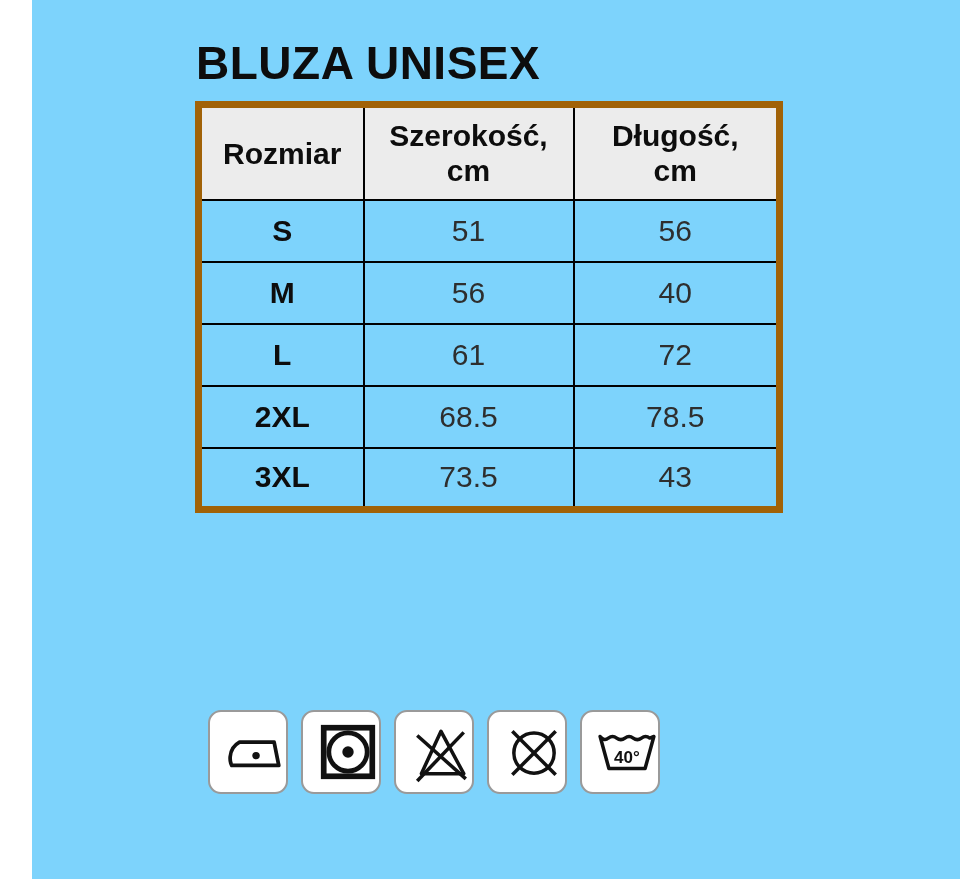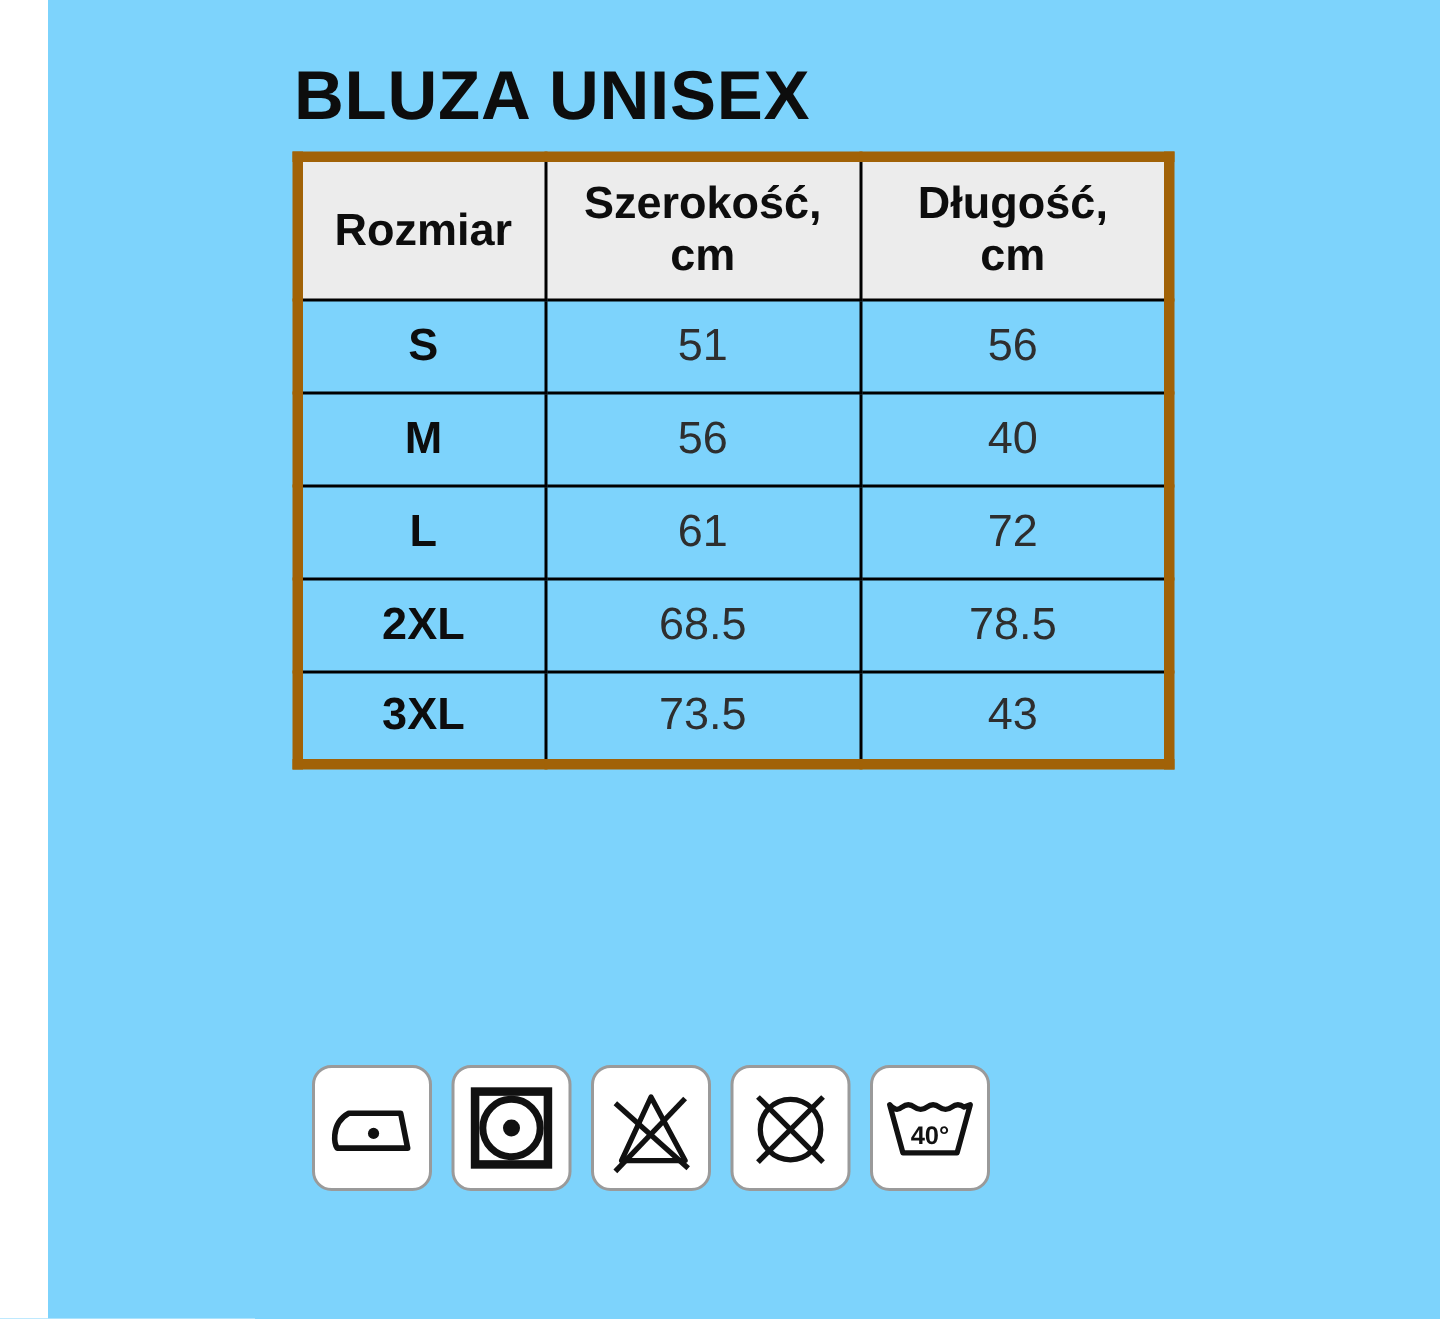--- a/index.html
+++ b/index.html
@@ -63,21 +63,21 @@
     display: flex;
     gap: 13px;
   }
   .care-box {
     width: 80px; height: 84px;
     border: 2px solid #9a9a9a;
     border-radius: 13px;
     background: #ffffff;
     display: flex;
     align-items: center;
-    justify-content: center;
+    justify-content: flex-end;
   }
   .care-box svg { width: 62px; height: 62px; display: block; }
   .care-box svg text {
     font-family: "Liberation Sans", sans-serif;
     font-weight: 700;
     font-size: 16.5px;
   }
 </style>
 </head>
 <body>

